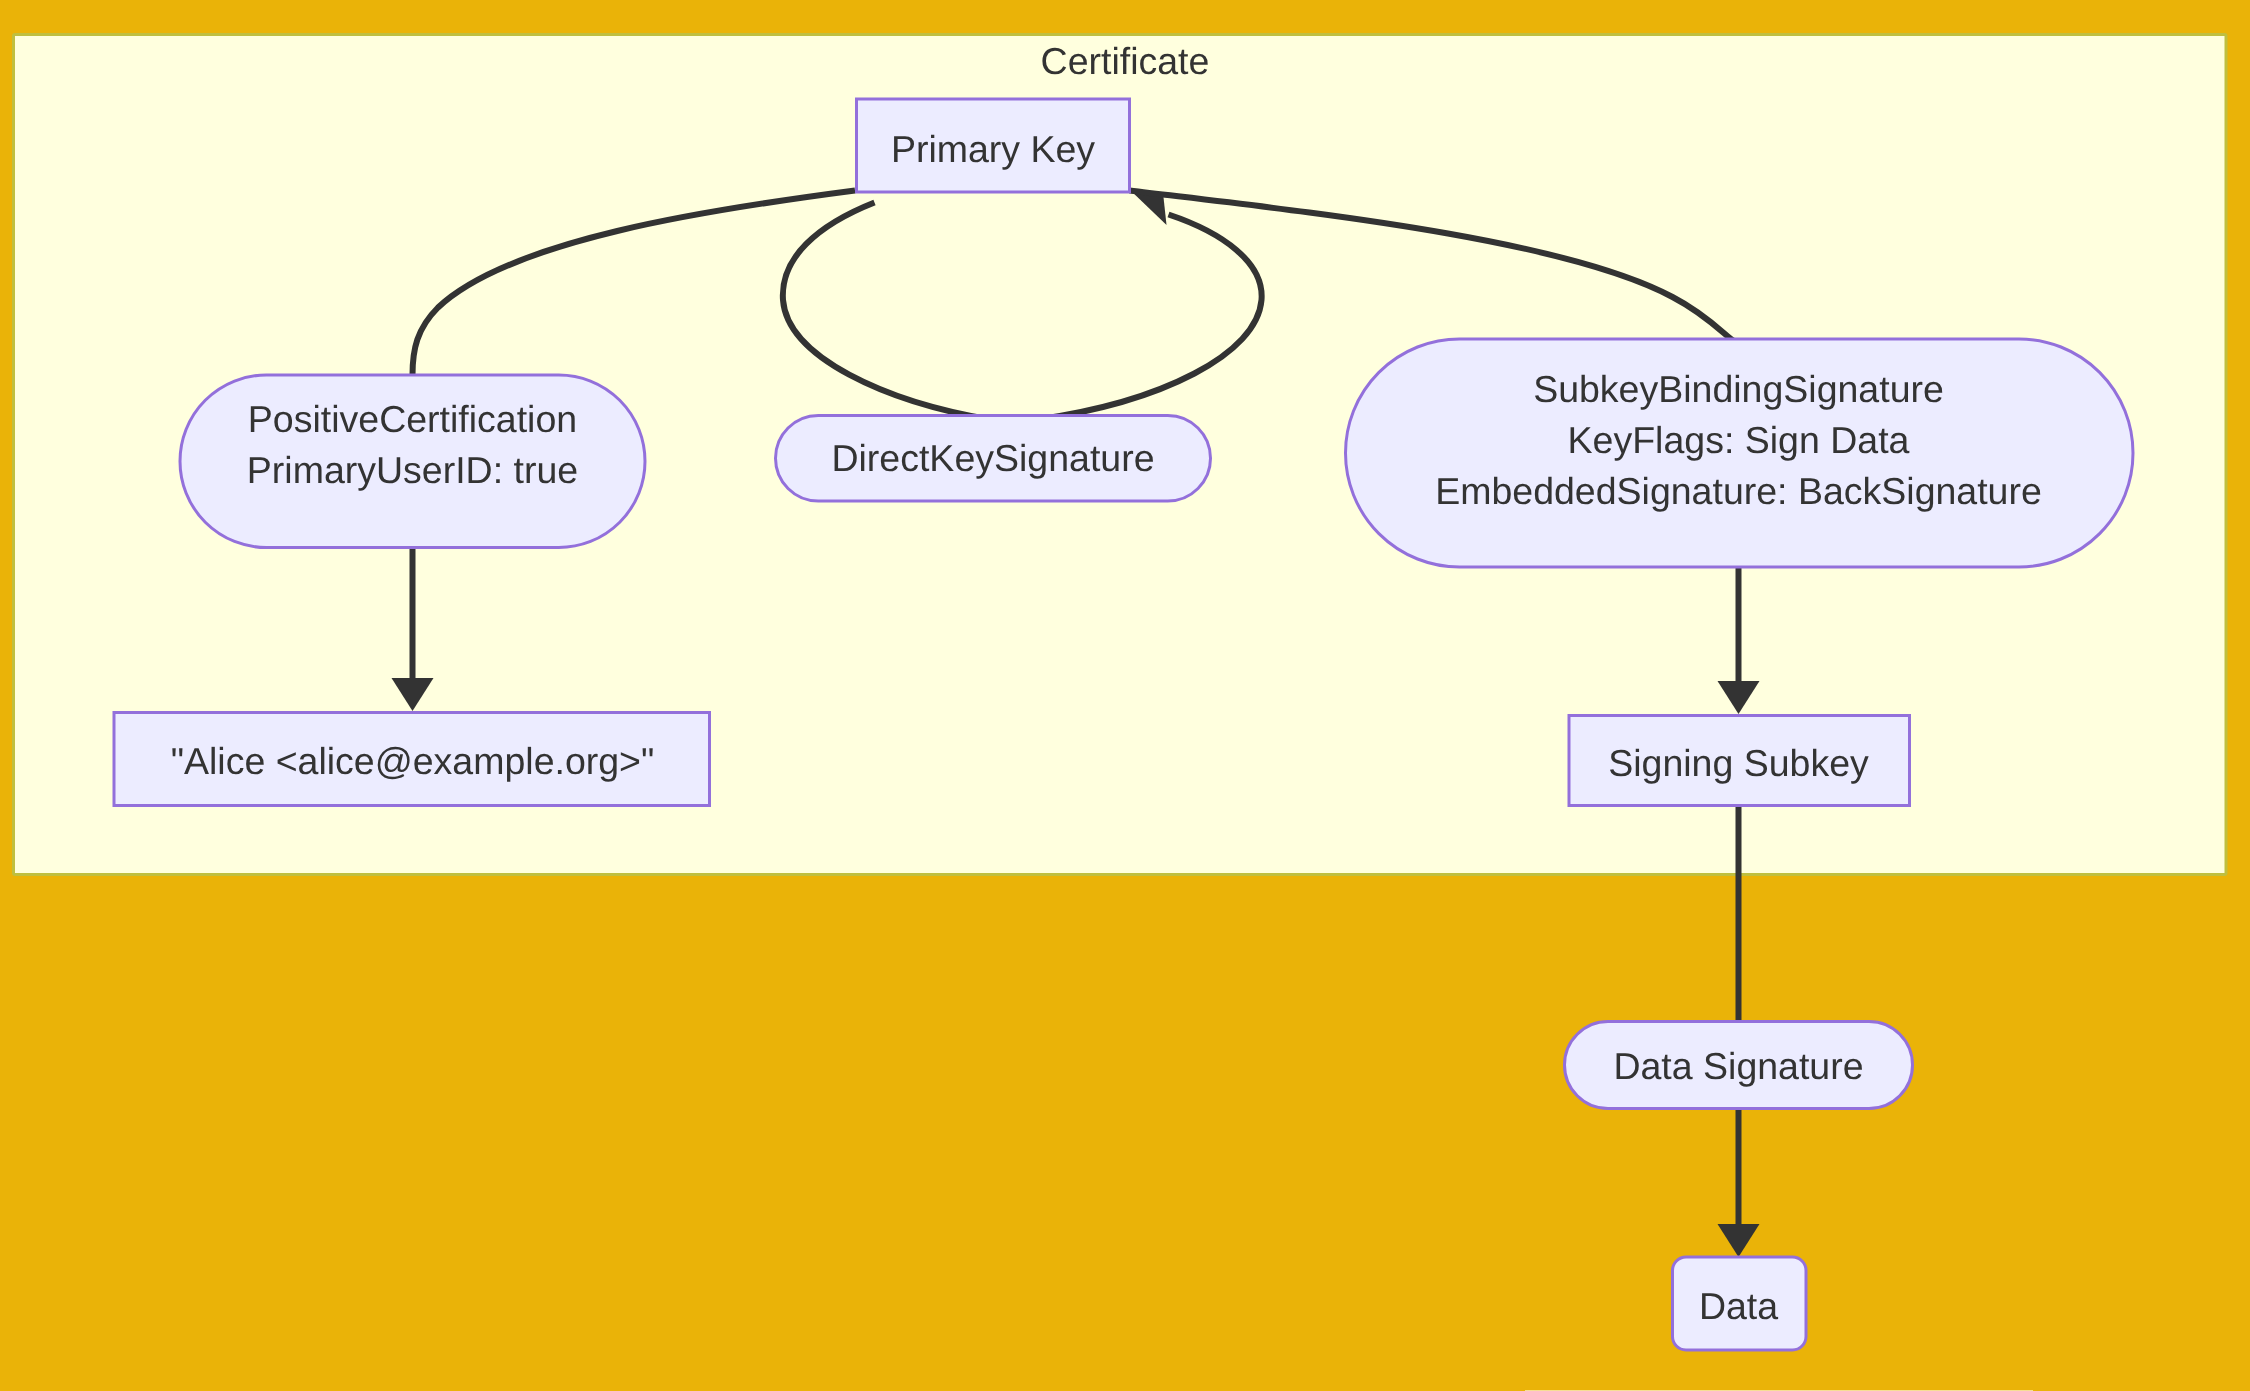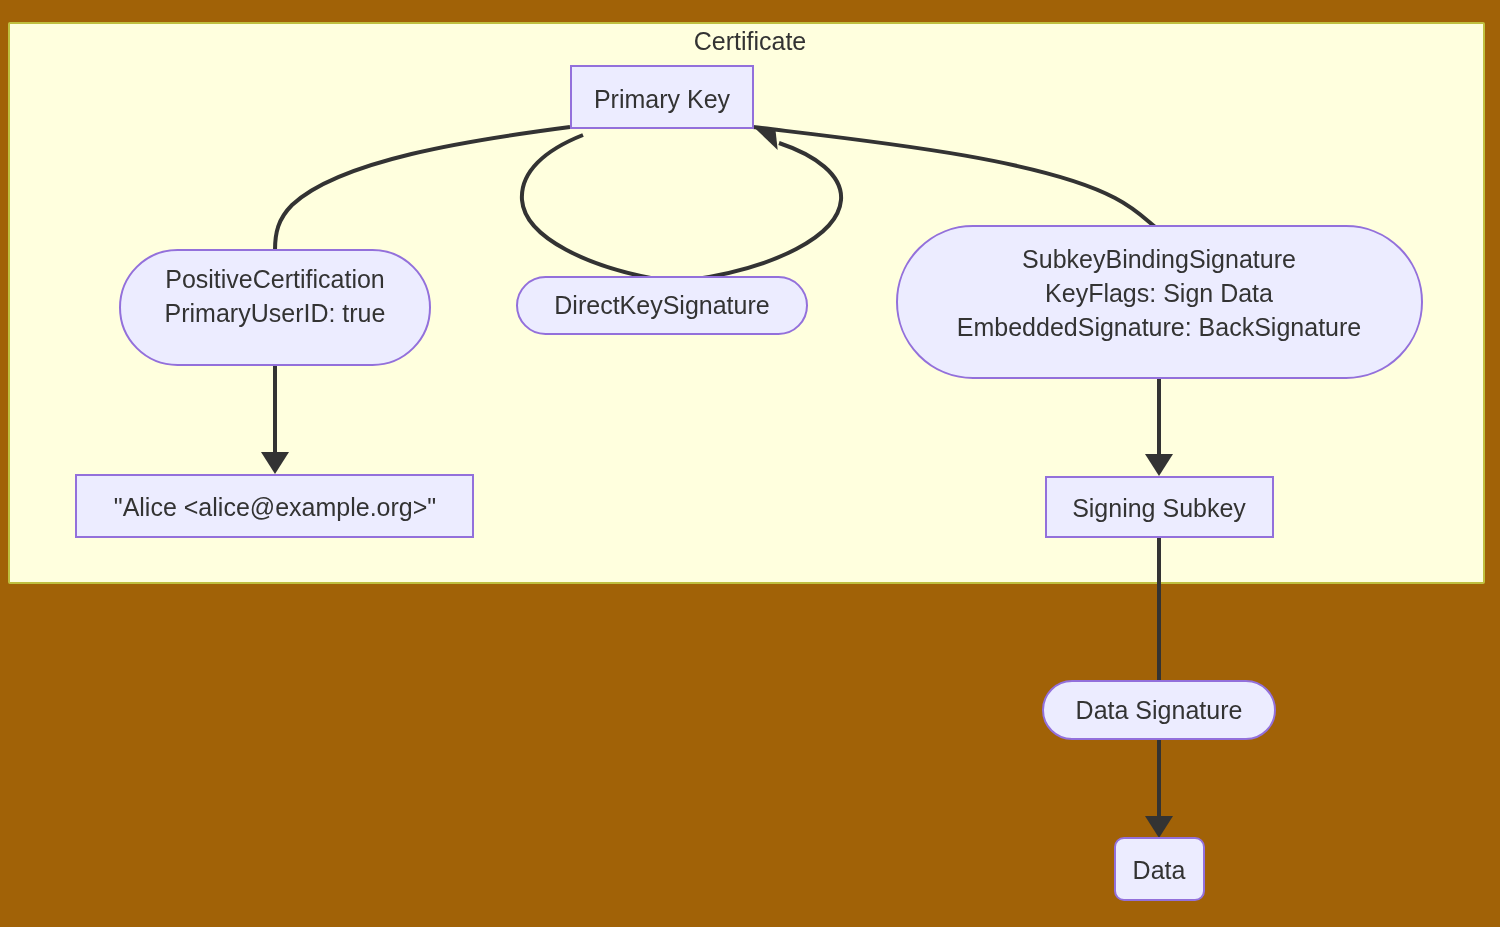--- a/index.html
+++ b/index.html
@@ -4,21 +4,21 @@
 <style>
   html, body {
     margin: 0;
     padding: 0;
     background: #ffffff;
   }
   #canvas {
     position: relative;
     width: 1500px;
     height: 927px;
-    background: #a16207;
+    background: #eab308;
     font-family: "Liberation Sans", sans-serif;
     overflow: hidden;
   }
   svg#diagram {
     display: block;
     width: 1500px;
     height: 927px;
   }
   .cluster-rect {
     fill: #ffffde;

